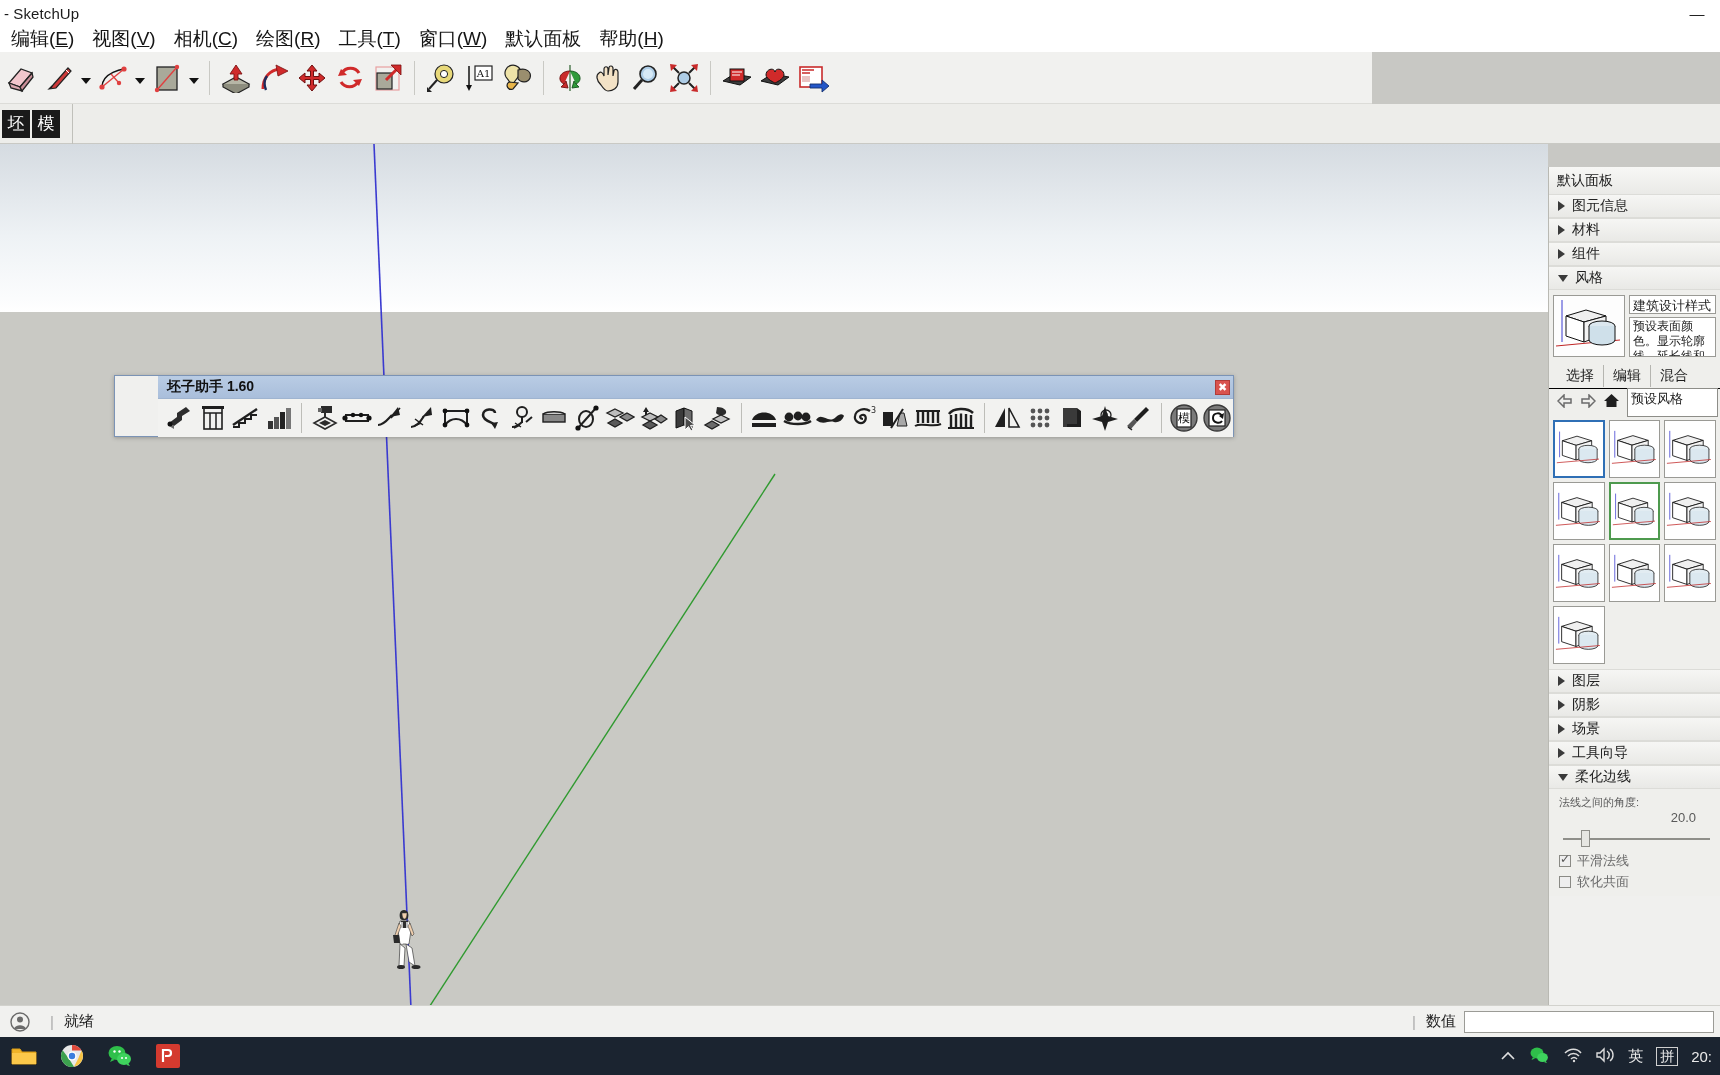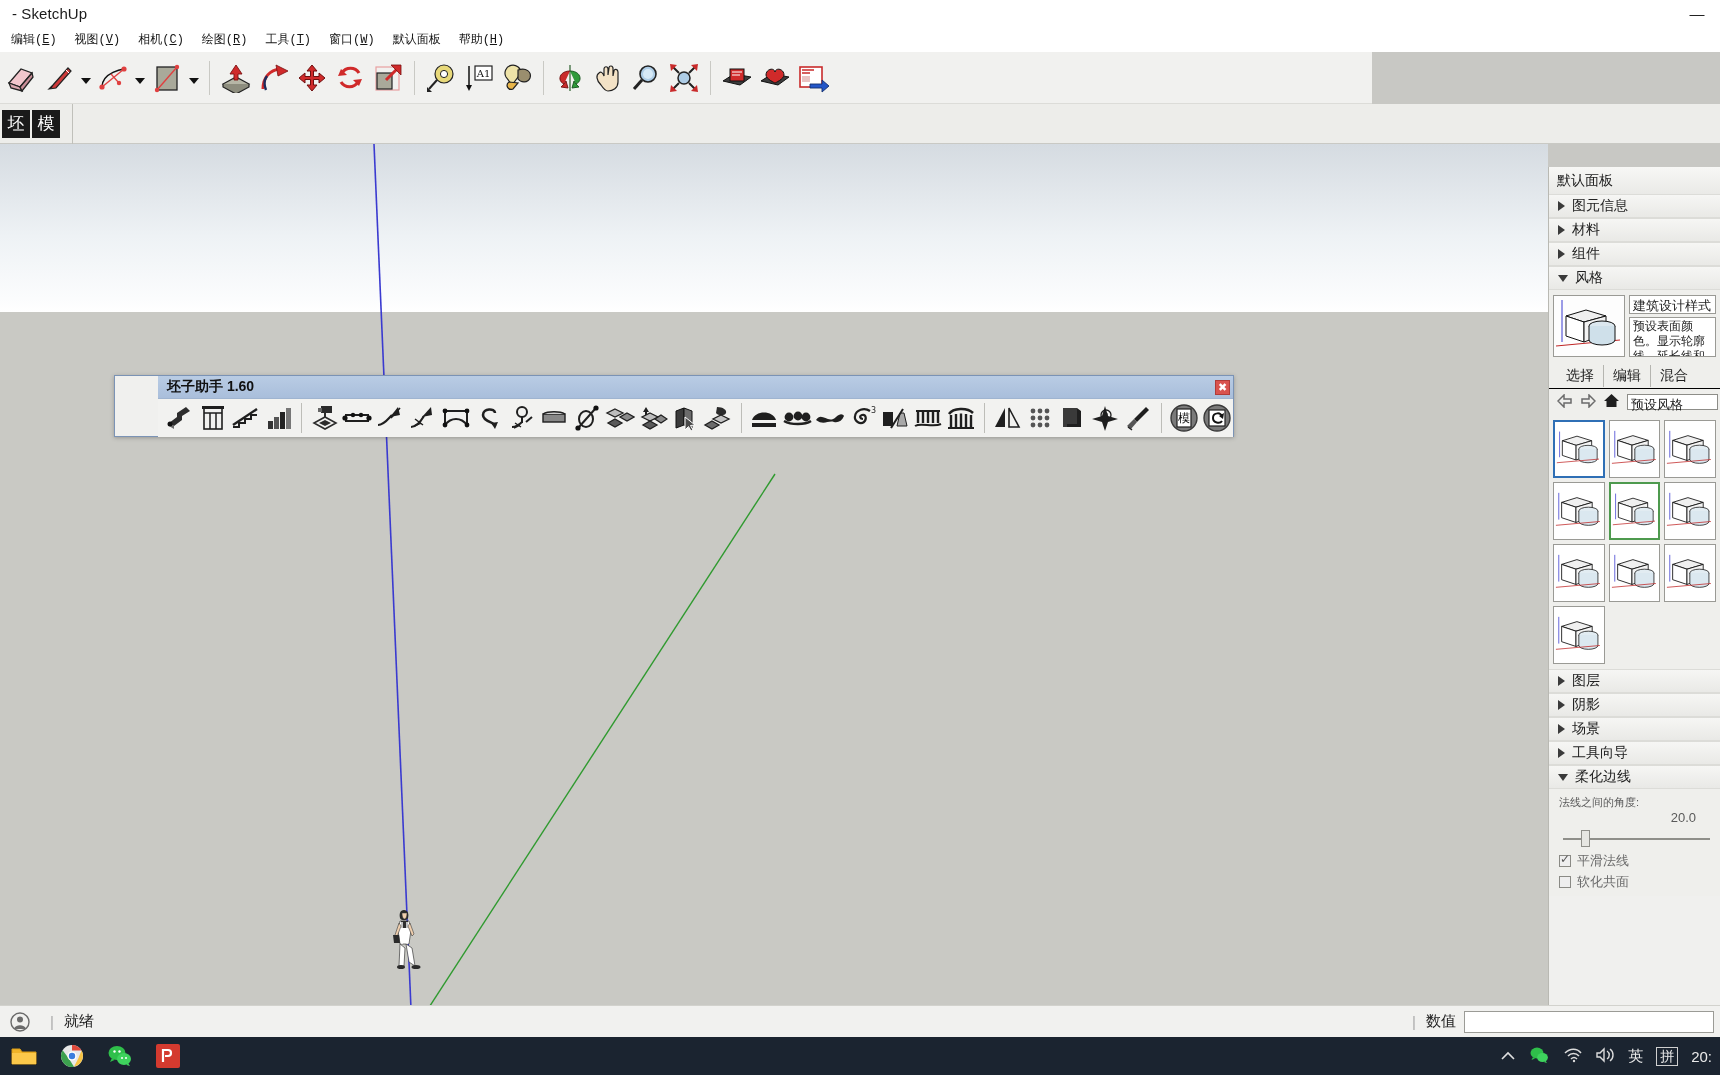--- a/index.html
+++ b/index.html
@@ -10,33 +10,33 @@
     background:#c8c8c4;
     -webkit-font-smoothing:antialiased;
   }
 
   
   .titlebar{
     position:absolute; left:0; top:0; width:1720px; height:26px;
     background:#ffffff; display:flex; align-items:center;
   }
   .titlebar .title{
-    font-size:15px; color:#1a1a1a; padding-left:12px; letter-spacing:.1px;
+    font-size:15px; color:#1a1a1a; padding-left:4px; letter-spacing:.1px;
   }
   .titlebar .winbtns{ margin-left:auto; display:flex; height:100%; }
   .winbtn{ width:46px; height:26px; display:flex; align-items:center; justify-content:center;
            font-size:15px; color:#222; }
 
   
   .menubar{
     position:absolute; left:0; top:26px; width:1720px; height:26px;
     background:#ffffff; display:flex; align-items:center; padding-left:2px;
   }
   .menuitem{
-    font-size:12px; color:#151515; padding:2px 9px; white-space:nowrap;font-family:Liberation Mono, monospace;
+    font-size:19px; color:#151515; padding:2px 9px; white-space:nowrap;
   }
   .menuitem .ul{ text-decoration:underline; }
 
   
   .toolbar{
     position:absolute; left:0; top:52px; width:1372px; height:52px;
     background:#f1f1ef; border-bottom:1px solid #dcdcd8;
     display:flex; align-items:center; padding-left:2px;
   }
   .tb-sep{ width:1px; height:34px; background:#c9c9c4; margin:0 7px; }
@@ -126,21 +126,21 @@
   .sp-name{ border:1px solid #9a9a95; background:#fff; height:19px; font-size:13px;
             padding:1px 3px; white-space:nowrap; overflow:hidden;}
   .sp-desc{ border:1px solid #9a9a95; background:#fff; height:40px; font-size:12px;
             padding:1px 3px; line-height:1.25; overflow:hidden; color:#222;}
   .rp-tabs{ display:flex; align-items:center; height:26px; padding-left:8px; gap:0;
             background:#efefec; border-bottom:1px solid #000000;}
   .rp-tab{ font-size:14px; padding:2px 9px; color:#1b1b1b; }
   .rp-tab + .rp-tab{ border-left:1px solid #b5b5b0; }
   .rp-nav{ display:flex; align-items:center; height:26px; gap:7px; padding-left:8px;
            background:#efefec; }
-  .rp-select{ flex:1; border:1px solid #8d8d88; background:#fff; height:16px;
+  .rp-select{ flex:1; border:1px solid #8d8d88; background:#fff; height:29px;
               font-size:13px; padding:1px 3px; margin-right:2px; }
   .rp-grid{
     display:grid; grid-template-columns:repeat(3,1fr); gap:4px; padding:5px 4px;
     background:#efefec;
   }
   .gthumb{ height:58px; background:#fff; border:1px solid #9a9a95; position:relative;}
   .gthumb.sel{ border:2px solid #2f6fb5; }
   .gthumb.sel2{ border:2px solid #4e9a4e; }
   .rp-soft{ background:#efefec; padding:6px 10px 4px 10px; }
   .rp-soft .lbl{ font-size:11px; color:#5a5a5a; }

